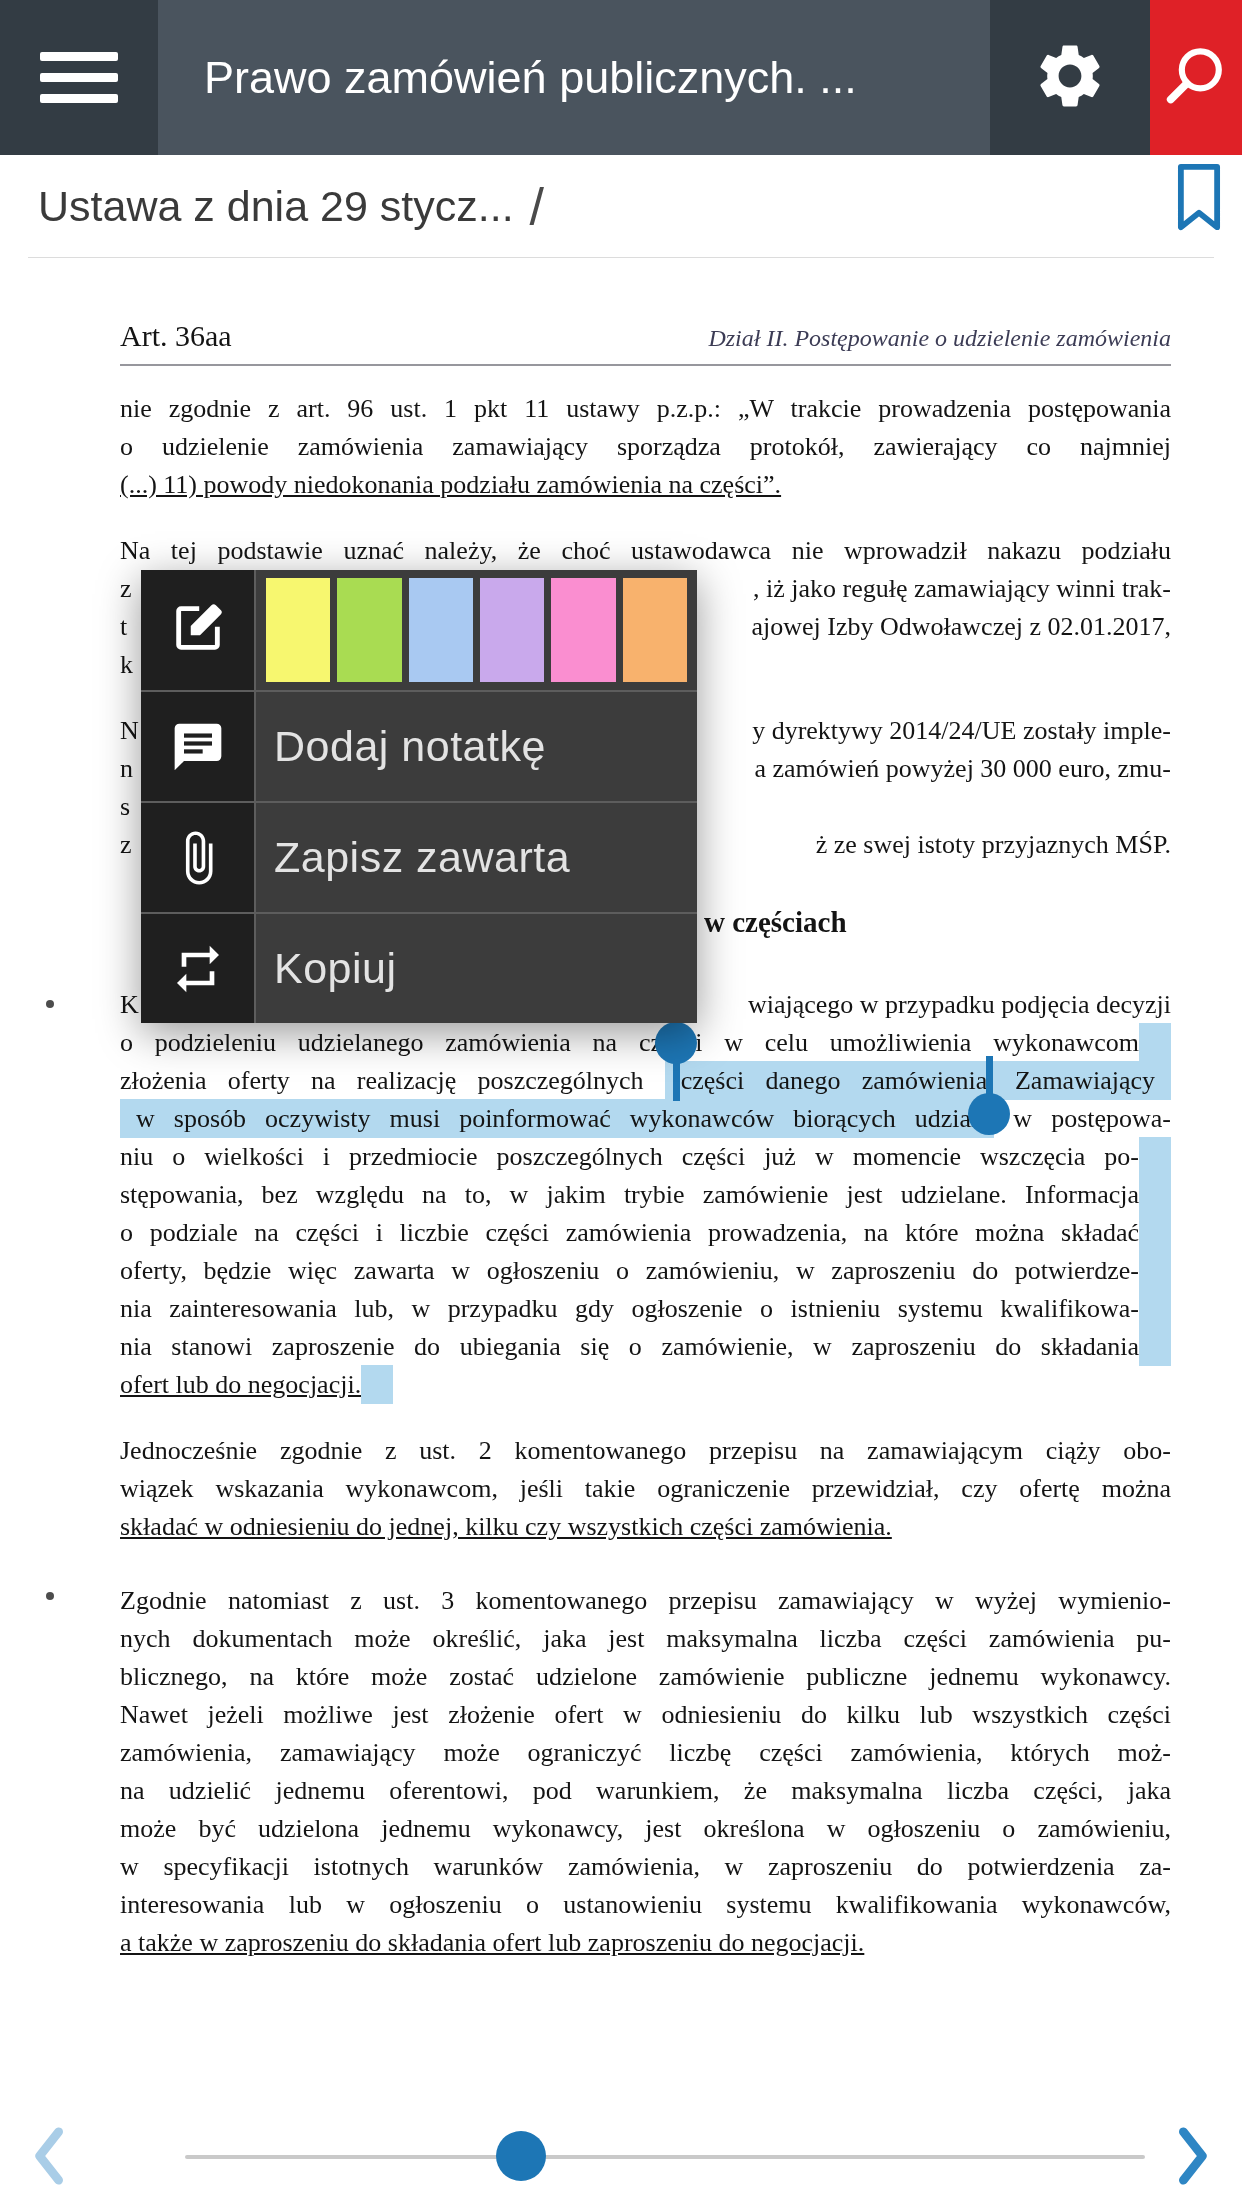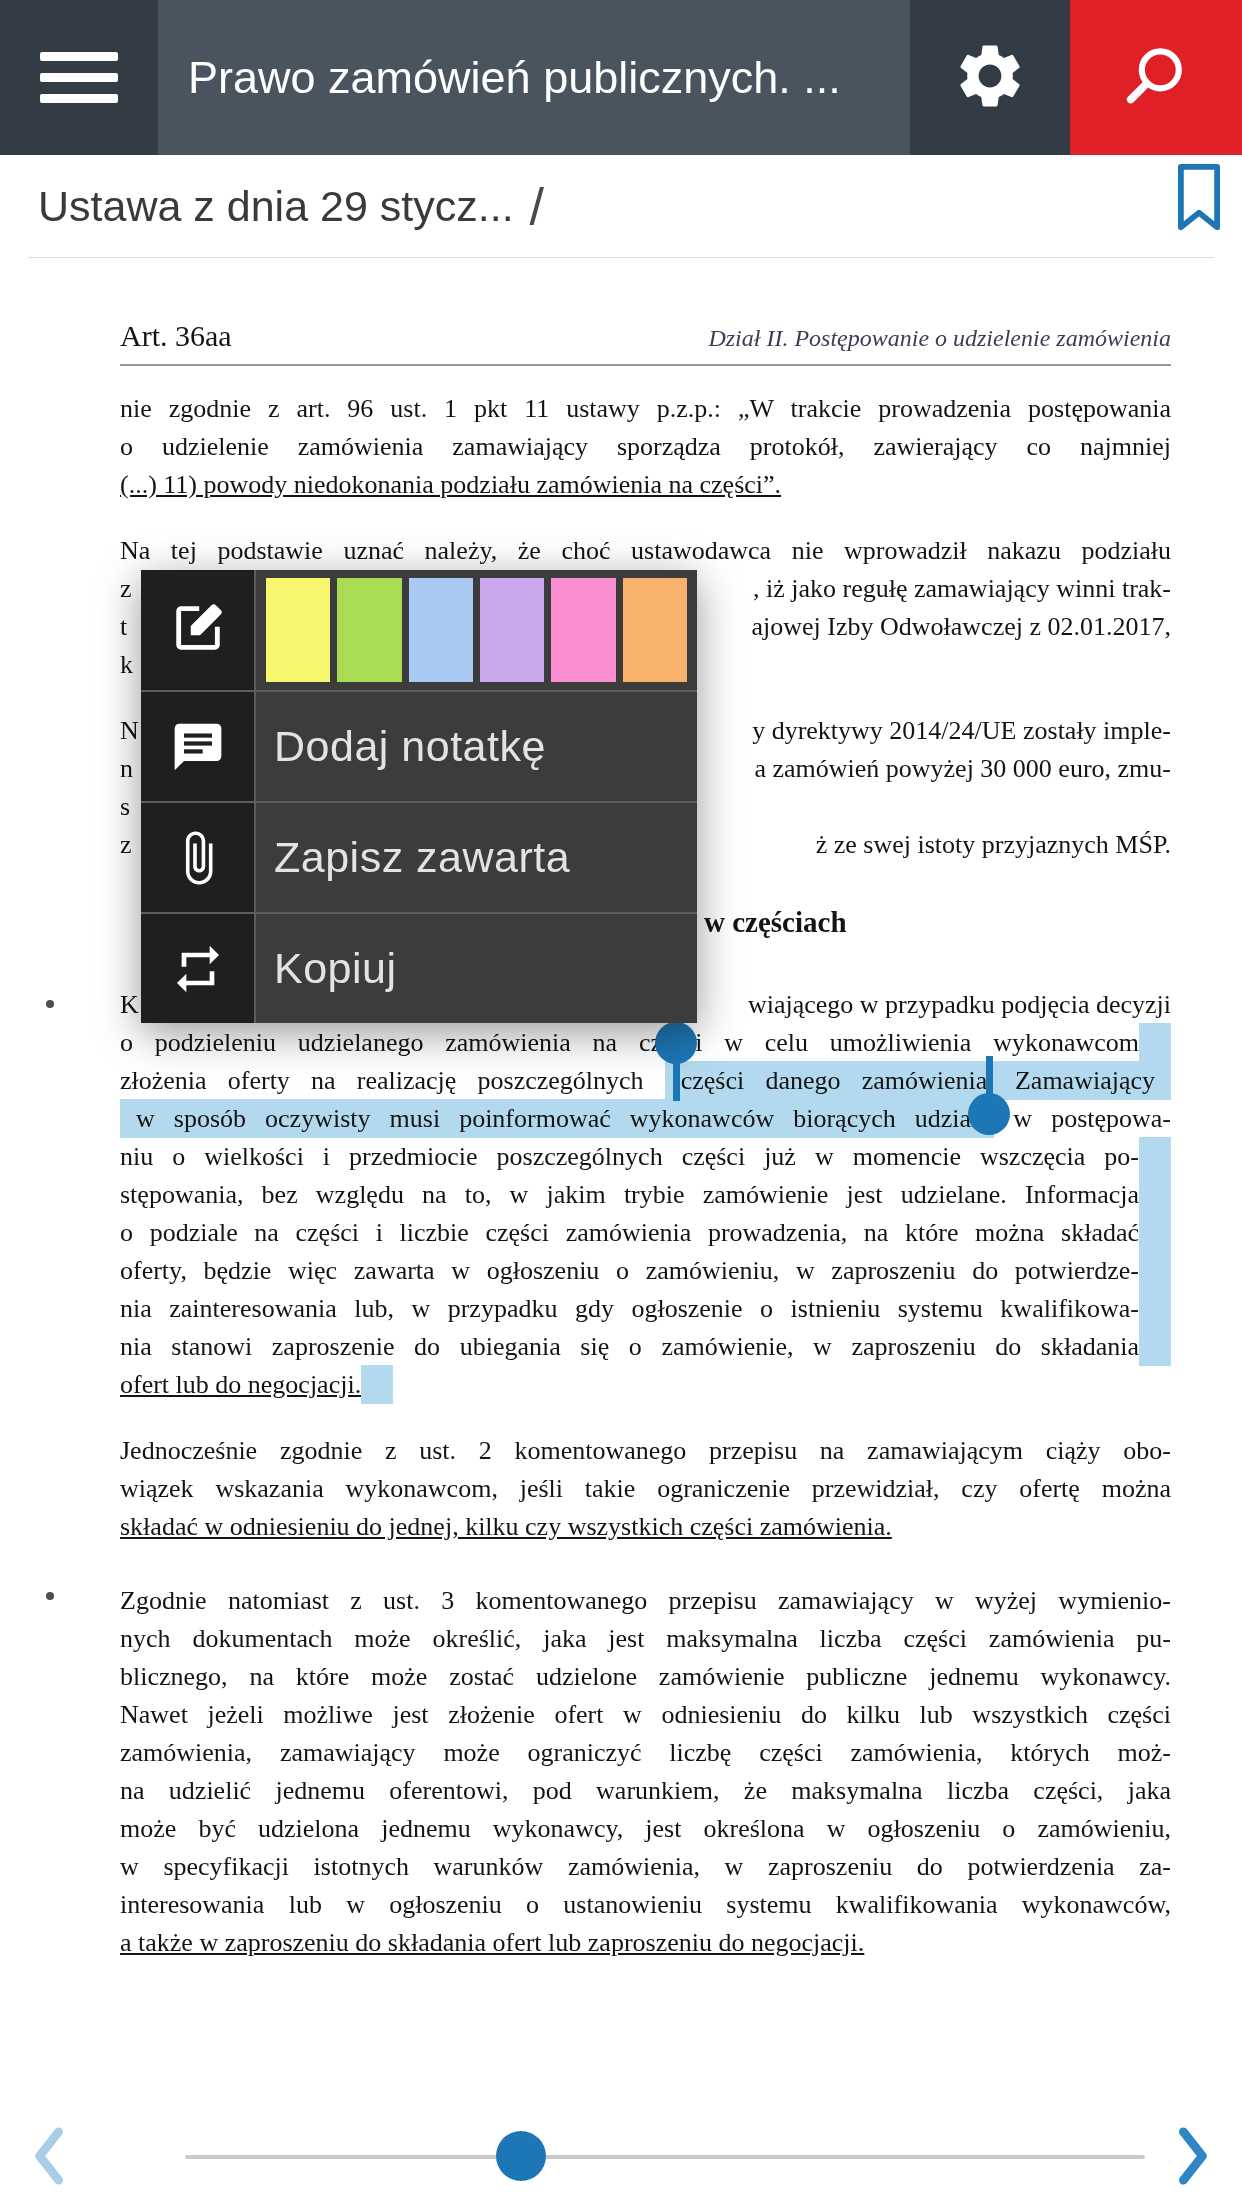--- a/index.html
+++ b/index.html
@@ -4,21 +4,21 @@
 <style>
   html,body{margin:0;padding:0;}
   body{
     width:1242px;height:2208px;position:relative;overflow:hidden;
     background:#fff;font-family:"Liberation Sans",sans-serif;
   }
   
   .topbar{position:absolute;top:0;left:0;width:1242px;height:155px;background:#333c44;display:flex;z-index:60;}
   .tb-menu{width:158px;height:100%;display:flex;flex-direction:column;justify-content:center;align-items:center;gap:12px;cursor:pointer;}
   .hbar{width:78px;height:9px;background:#fff;border-radius:2px;}
-  .tb-title{width:752px;background:#4a545e;display:flex;align-items:center;padding-left:30px;box-sizing:border-box;}
+  .tb-title{width:832px;background:#4a545e;display:flex;align-items:center;padding-left:46px;box-sizing:border-box;}
   .tb-title span{color:#fff;font-size:45px;white-space:nowrap;overflow:hidden;}
   .tb-gear{width:160px;display:flex;align-items:center;justify-content:center;cursor:pointer;}
   .tb-search{flex:1;display:flex;align-items:center;justify-content:center;cursor:pointer;}
   
   .crumbs{position:absolute;top:155px;left:0;width:1242px;height:103px;background:#fff;display:flex;align-items:center;padding-left:38px;box-sizing:border-box;font-size:43px;color:#3a3a3a;z-index:10;}
   .crumbs .sep{font-size:52px;color:#4a4a4a;margin:0 16px;font-weight:300;}
   .crumbs .right-part{color:#2d2d2d;letter-spacing:1px;}
   .crumb-rule{position:absolute;left:28px;right:28px;bottom:0;height:1px;background:#dcdcdc;}
   .bookmark{position:absolute;right:14px;top:5px;}
   

